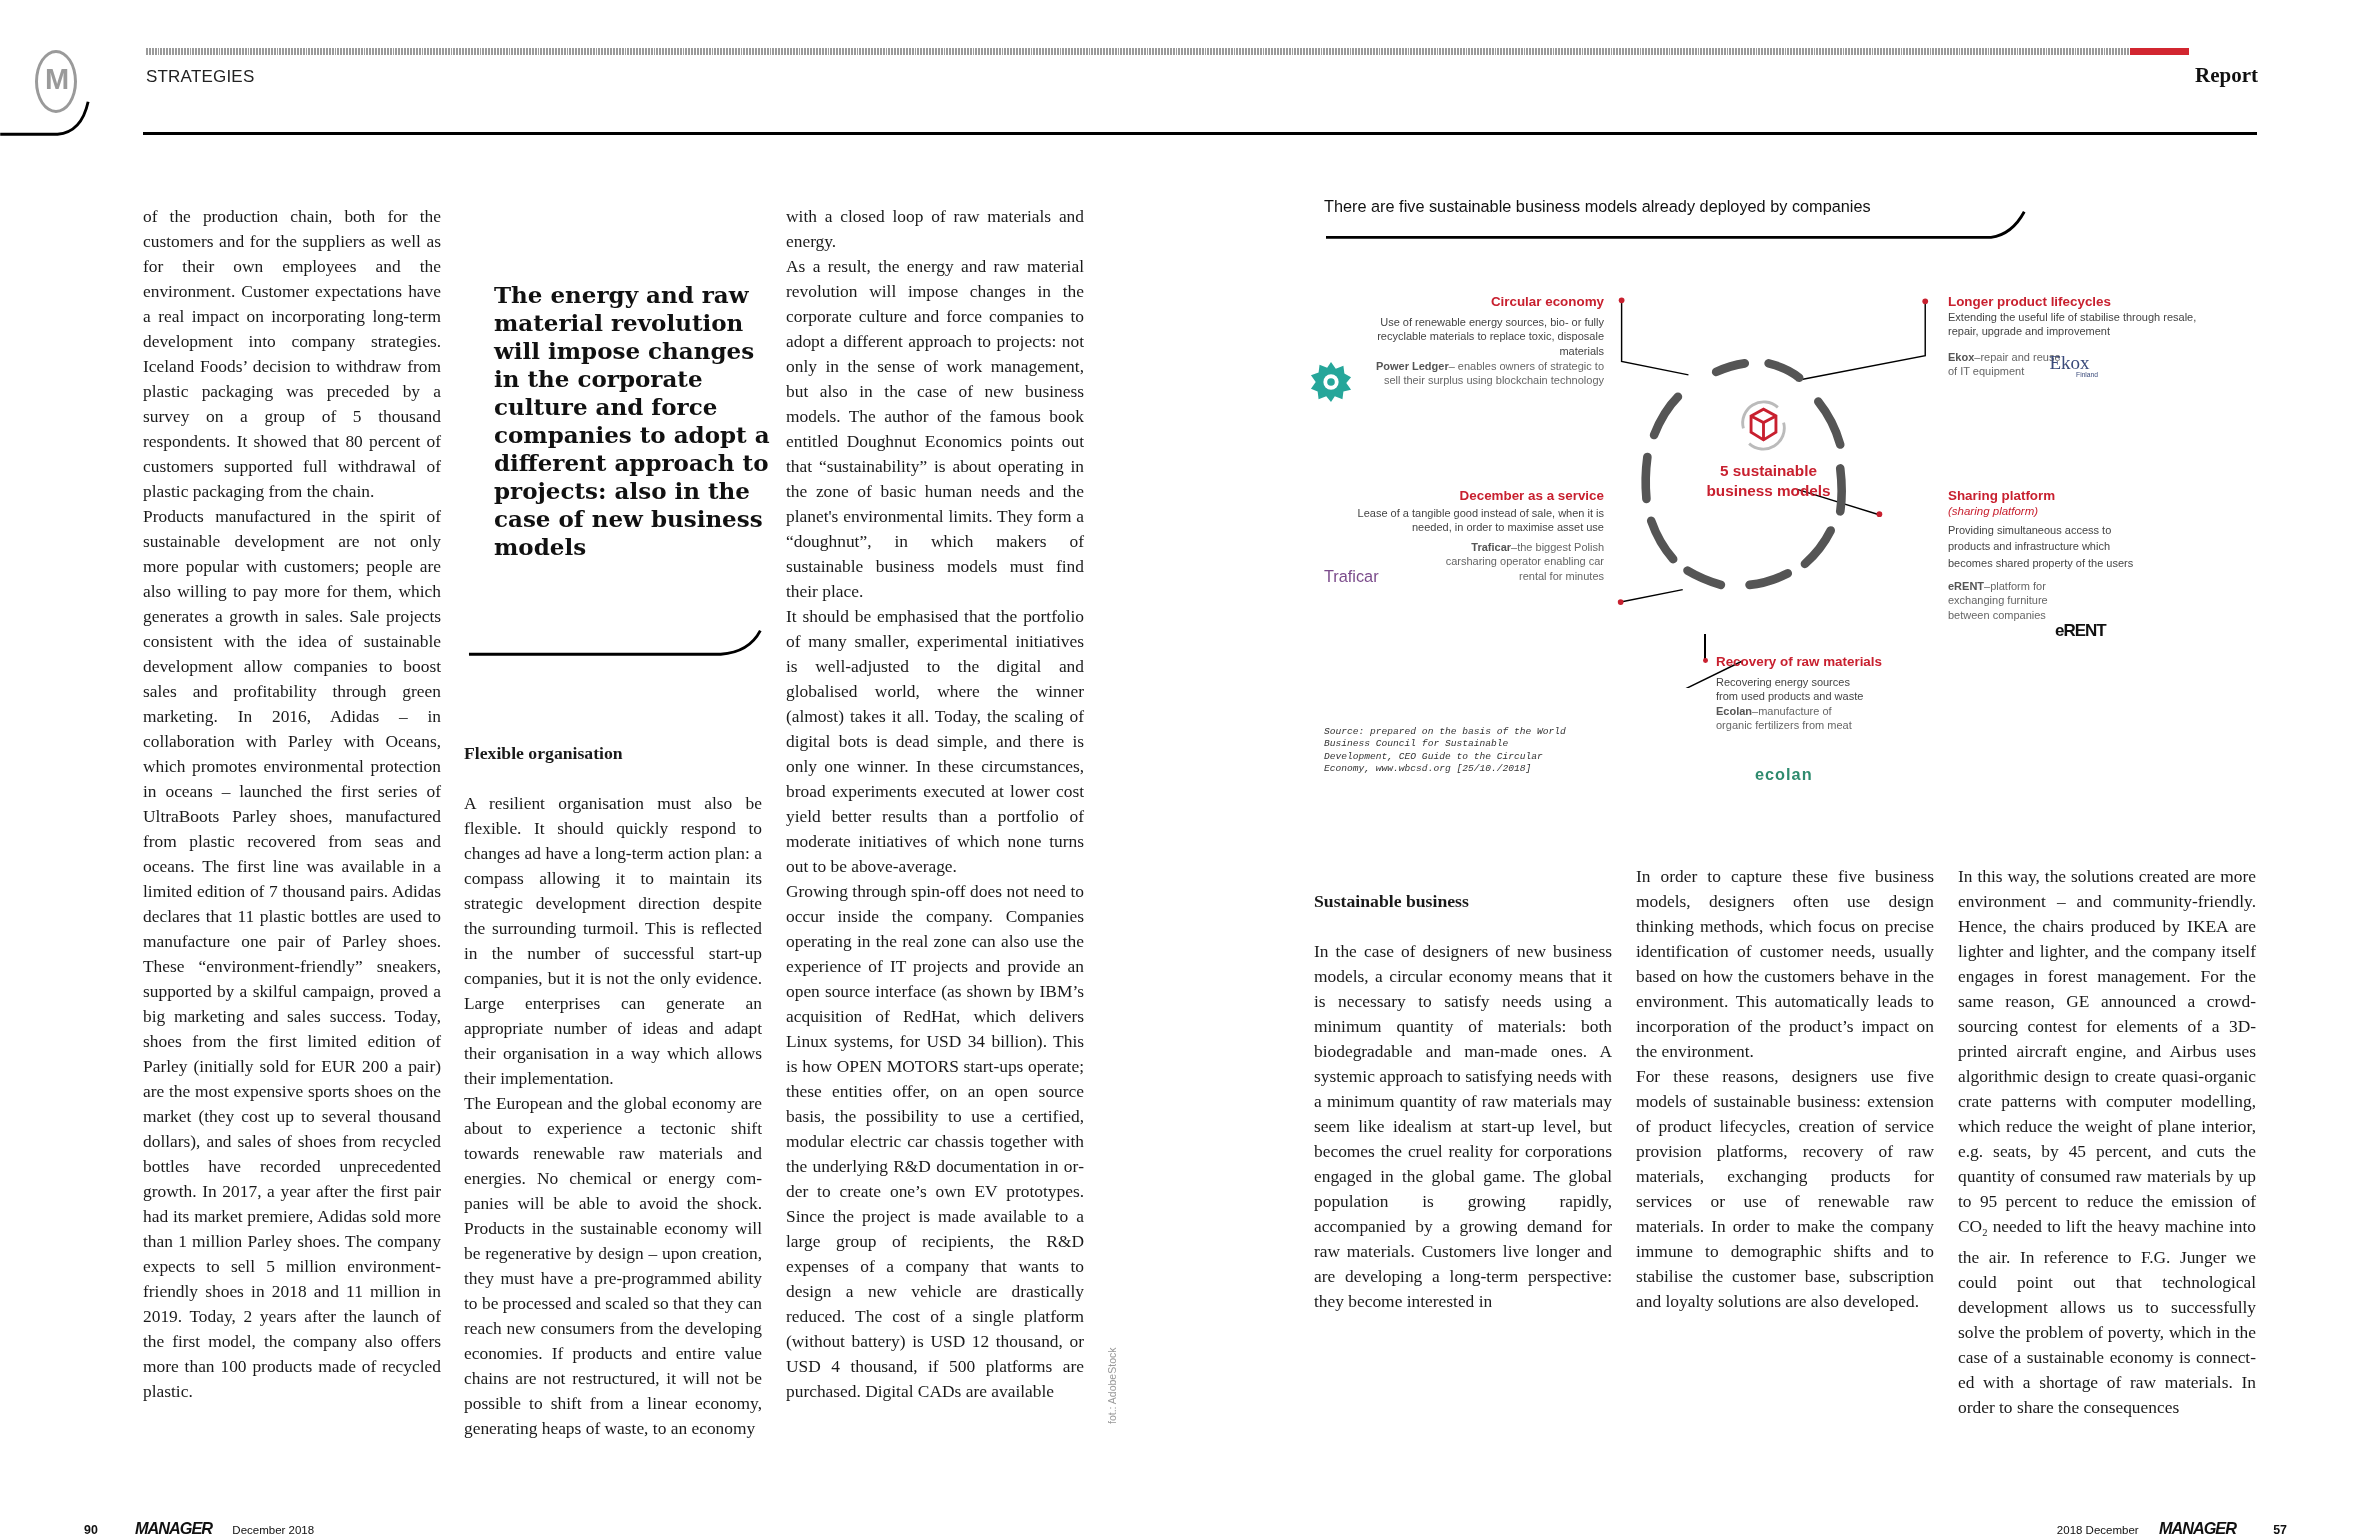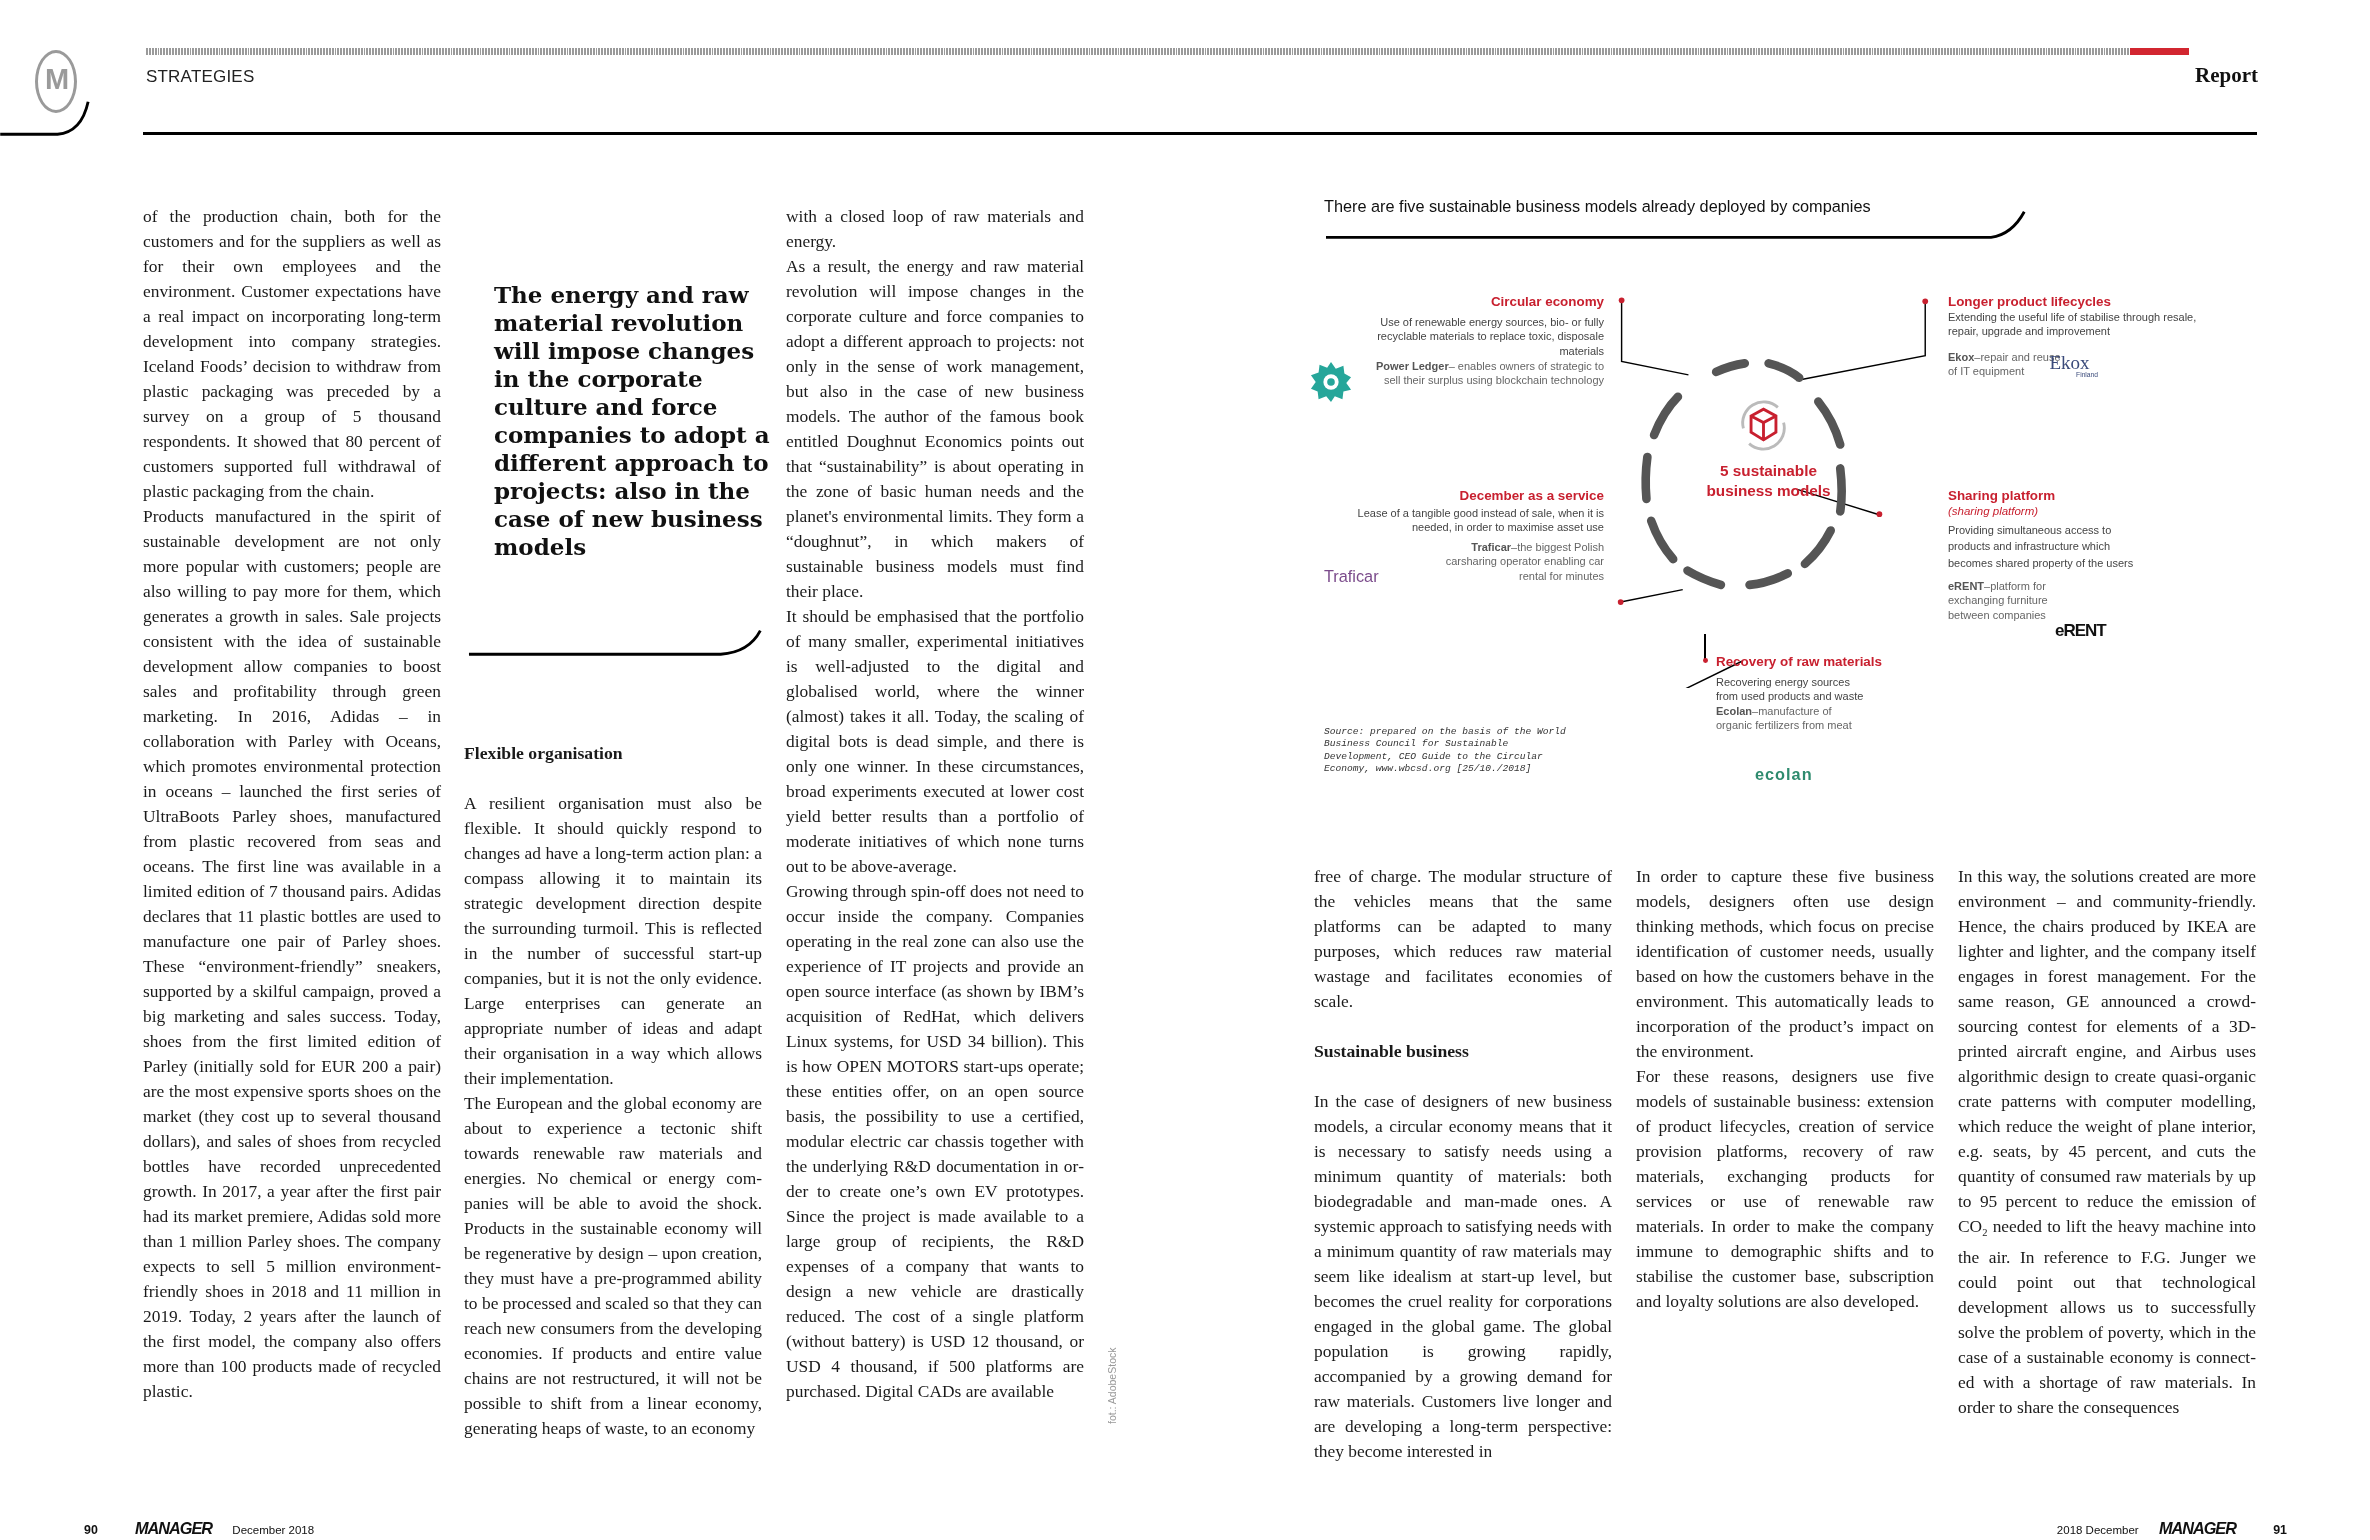--- a/index.html
+++ b/index.html
@@ -159,21 +159,20 @@
   <div class="m-desc" style="left:1716px;top:675px;width:153px;">Recovering energy sources from used products and waste</div>
   <div class="m-ex" style="left:1716px;top:704px;width:153px;">
     <b>Ecolan</b><span>–manufacture of organic fertilizers from meat</span>
   </div>
   <div class="brand" style="left:1755px;top:765px;font:bold 16.3px 'Liberation Sans',sans-serif;color:#2e8b6e;letter-spacing:1px;">ecolan</div>
 
   <div class="source" style="width:258px;font-family:Liberation Mono, monospace;">Source: prepared on the basis of the World Business Council for Sustainable Development, CEO Guide to the Circular Economy, www.wbcsd.org [25/10./2018]</div>
 </div>
 
 <div class="col" style="left:1314px;top:864px;width:298px;">
-  <p>free of charge. The modular structure of the vehicles means that the same platforms can be adapted to many purposes, which reduces raw materi­al wastage and facilitates economies of scale.</p>
   <p style="height:25px"></p>
   <p class="subhead">Sustainable business</p>
   <p style="height:25px"></p>
   <p>In the case of designers of new business models, a circular economy means that it is necessary to satisfy needs using a minimum quantity of materials: both biodegradable and man-made ones. A systemic approach to satisfying needs with a minimum quantity of raw mate­rials may seem like idealism at start-up level, but becomes the cruel reality for corporations engaged in the global game. The global population is growing rapidly, accompanied by a growing de­mand for raw materials. Customers live longer and are developing a long-term perspective: they become interested in</p>
 </div>
 
 <div class="col" style="left:1636px;top:864px;width:298px;">
   <p>In order to capture these five business models, designers often use design thinking methods, which focus on pre­cise identification of customer needs, usually based on how the customers behave in the environment. This auto­matically leads to incorporation of the product’s impact on the environment.</p>
   <p>For these reasons, designers use five models of sustainable business: exten­sion of product lifecycles, creation of service provision platforms, recovery of raw materials, exchanging products for services or use of renewable raw materials. In order to make the com­pany immune to demographic shifts and to stabilise the customer base, subscription and loyalty solutions are also developed.</p>
 </div>
@@ -183,15 +182,15 @@
 </div>
 
 <div class="foot" style="left:84px;">
   <span class="foot-num">90</span>
   <span class="foot-mag" style="margin-left:34px;">MANAGER</span>
   <span style="margin-left:17px;">December 2018</span>
 </div>
 <div class="foot" style="right:84px;">
   <span>2018 December</span>
   <span class="foot-mag" style="margin-left:17px;">MANAGER</span>
-  <span class="foot-num" style="margin-left:34px;">91</span>
+  <span class="foot-num" style="margin-left:34px;">57</span>
 </div>
 
 
 </body></html>

